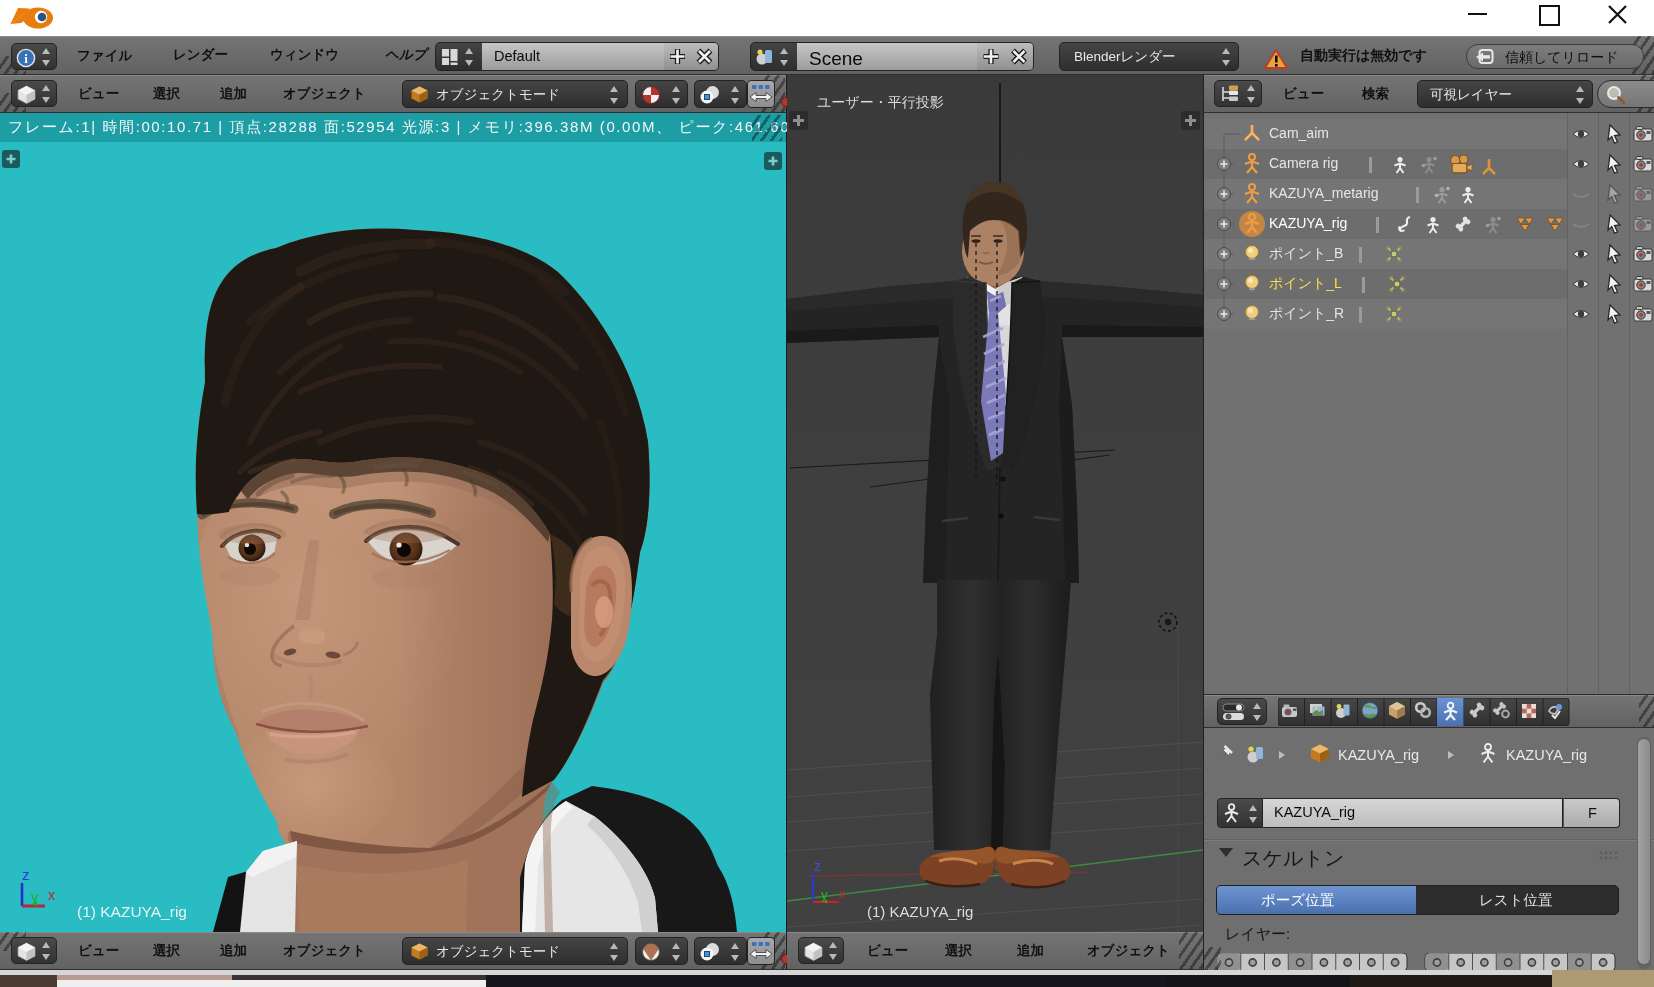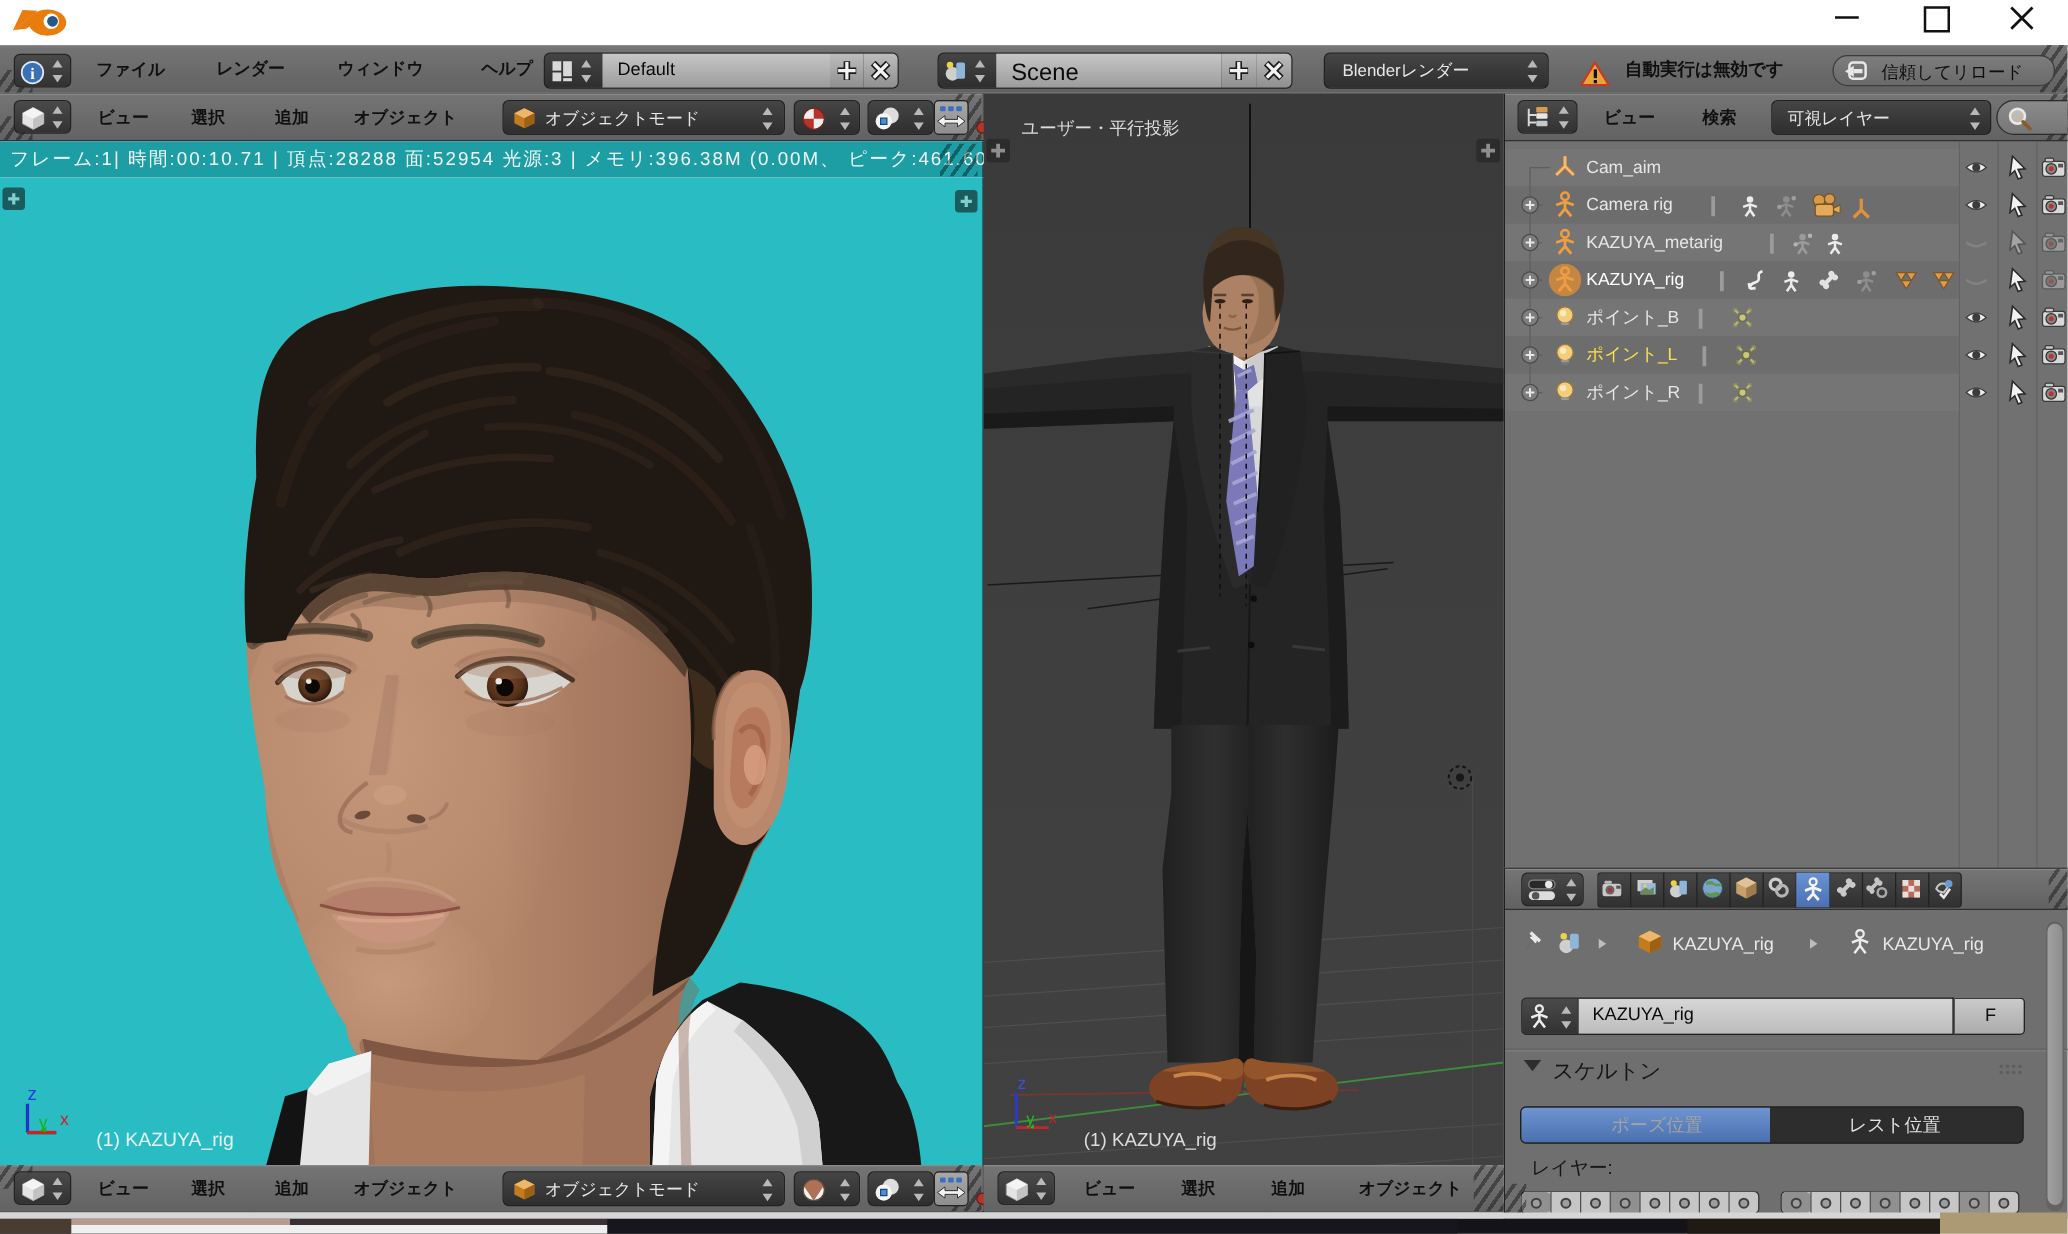--- a/index.html
+++ b/index.html
@@ -38,21 +38,21 @@
 <div class="ebtn" style="left:11px;top:43px;width:46px;height:27px;">
   <svg class="abs" style="left:4px;top:3.5px" width="20" height="20" viewBox="0 0 20 20">
     <circle cx="10" cy="10" r="8.6" fill="#3a70b5" stroke="#dfe8f2" stroke-width="1.4"></circle>
     <text x="10" y="15" font-size="13" font-weight="bold" fill="#fff" text-anchor="middle" font-family="Liberation Serif">i</text>
   </svg>
   <span class="updn" style="right:5px;top:4px;"></span>
 </div>
 <div class="menu" style="left:77px;top:56px;">ファイル</div>
 <div class="menu" style="left:173px;top:55px;">レンダー</div>
 <div class="menu" style="left:270px;top:55px;text-align:right;">ウィンドウ</div>
-<div class="menu" style="left:385px;top:55px;">ヘルプ</div>
+<div class="menu" style="left:385px;top:55px;font-style:italic;">ヘルプ</div>
 
 <div class="abs" style="left:435px;top:42px;width:284px;height:29px;border-radius:5px;border:1px solid #222;background:linear-gradient(180deg,#444,#2e2e2e);box-sizing:border-box;">
   <svg class="abs" style="left:5px;top:5px" width="18" height="18" viewBox="0 0 18 18">
       <rect x="1" y="1" width="7" height="7.5" fill="#d9d9d9"></rect>
       <rect x="9.5" y="1" width="7" height="12" fill="#d9d9d9"></rect>
       <rect x="1" y="10" width="7" height="7" fill="#d9d9d9"></rect>
       <rect x="9.5" y="14.5" width="7" height="2.5" fill="#d9d9d9"></rect>
     </svg>
   <span class="updn" style="left:29px;top:5px;"></span>
   <div class="abs" style="left:46px;top:0px;width:182px;height:27px;background:linear-gradient(180deg,#c6c6c6,#9c9c9c);border-right:1px solid #333;"></div>
@@ -823,37 +823,37 @@
     <span class="updn" style="right:4px;top:6px;"></span>
   </div>
   <div class="abs" style="left:59px;top:103px;width:300px;height:30px;background:linear-gradient(180deg,#d6d6d6,#bdbdbd);border:1px solid #222;border-left:none;box-sizing:border-box;"></div>
   <div class="abs" style="left:70px;top:109px;font-size:14.5px;color:#0a0a0a;">KAZUYA_rig</div>
   <div class="abs" style="left:359px;top:103px;width:57px;height:30px;background:linear-gradient(180deg,#cacaca,#ababab);border:1px solid #222;border-left:1px solid #555;border-radius:0 4px 4px 0;box-sizing:border-box;">
     <div class="abs" style="left:24px;top:6px;font-size:14.5px;color:#111;">F</div>
   </div>
   <div class="abs" style="left:0px;top:144px;width:451px;height:2px;background:linear-gradient(180deg,#555,#8a8a8a);"></div>
 
   <div class="abs" style="left:15px;top:153px;width:0;height:0;border:7px solid transparent;border-top:9px solid #2e2e2e;"></div>
-  <div class="abs" style="left:38px;top:150px;font-size:17px;color:#151515;">スケルトン</div>
+  <div class="abs" style="left:38px;top:150px;font-size:20px;color:#151515;">スケルトン</div>
   <svg class="abs" style="left:395px;top:156px" width="22" height="10" viewBox="0 0 22 10">
       <g fill="#5e5e5e">
         <circle cx="2" cy="2" r="1.4"></circle>
         <circle cx="7" cy="2" r="1.4"></circle>
         <circle cx="12" cy="2" r="1.4"></circle>
         <circle cx="17" cy="2" r="1.4"></circle>
         <circle cx="2" cy="7" r="1.4"></circle>
         <circle cx="7" cy="7" r="1.4"></circle>
         <circle cx="12" cy="7" r="1.4"></circle>
         <circle cx="17" cy="7" r="1.4"></circle>
       </g>
     </svg>
 
   <div class="abs" style="left:12px;top:190px;width:403px;height:30px;border-radius:5px;border:1px solid #1e1e1e;background:#2d2d2d;box-sizing:border-box;overflow:hidden;">
     <div class="abs" style="left:0;top:0;width:199px;height:28px;background:linear-gradient(180deg,#6e94d2,#4a70ae);"></div>
-    <div class="abs" style="left:72px;top:5px;font-size:14.5px;color:#a3a3a3;">ポーズ位置</div>
+    <div class="abs" style="left:44px;top:5px;font-size:14.5px;color:#ffffff;">ポーズ位置</div>
     <div class="abs" style="left:262px;top:5px;font-size:14.5px;color:#e2e2e2;">レスト位置</div>
   </div>
   <div class="abs" style="left:21px;top:230px;font-size:15px;color:#151515;">レイヤー:</div>
 
   <svg class="abs" style="left:13px;top:258px" width="399" height="19" viewBox="0 0 399 19">
     <defs>
         <g id="ldot">
           <circle cx="0" cy="0" r="3.6" fill="#9d9d9d" stroke="#3f3f3f" stroke-width="1.6"></circle>
         </g>
       </defs>

